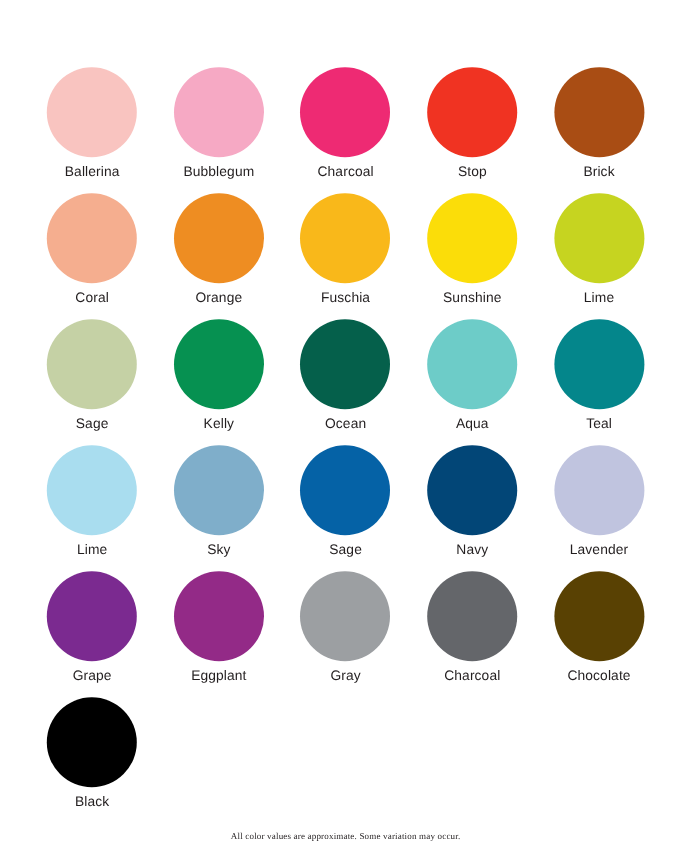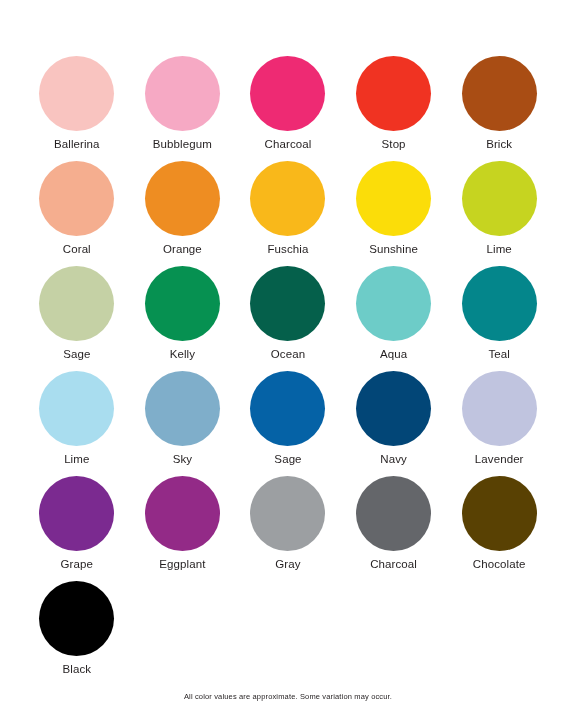--- a/index.html
+++ b/index.html
@@ -50,20 +50,21 @@
     text-align: center;
     white-space: nowrap;
   }
   .footnote {
     margin-top: 6px;
     text-align: center;
     font-size: 7.5px;
     line-height: 10px;
     color: #231f20;
     letter-spacing: 0.15px;
+    font-family: Liberation Serif, serif;
   }
 </style>
 </head>
 <body>
 
 <div class="sheet">
 
   <div class="swatch-grid">
       <div class="swatch-cell">
         <div class="swatch-dot" style="background-color: rgb(249, 196, 192);"></div>

